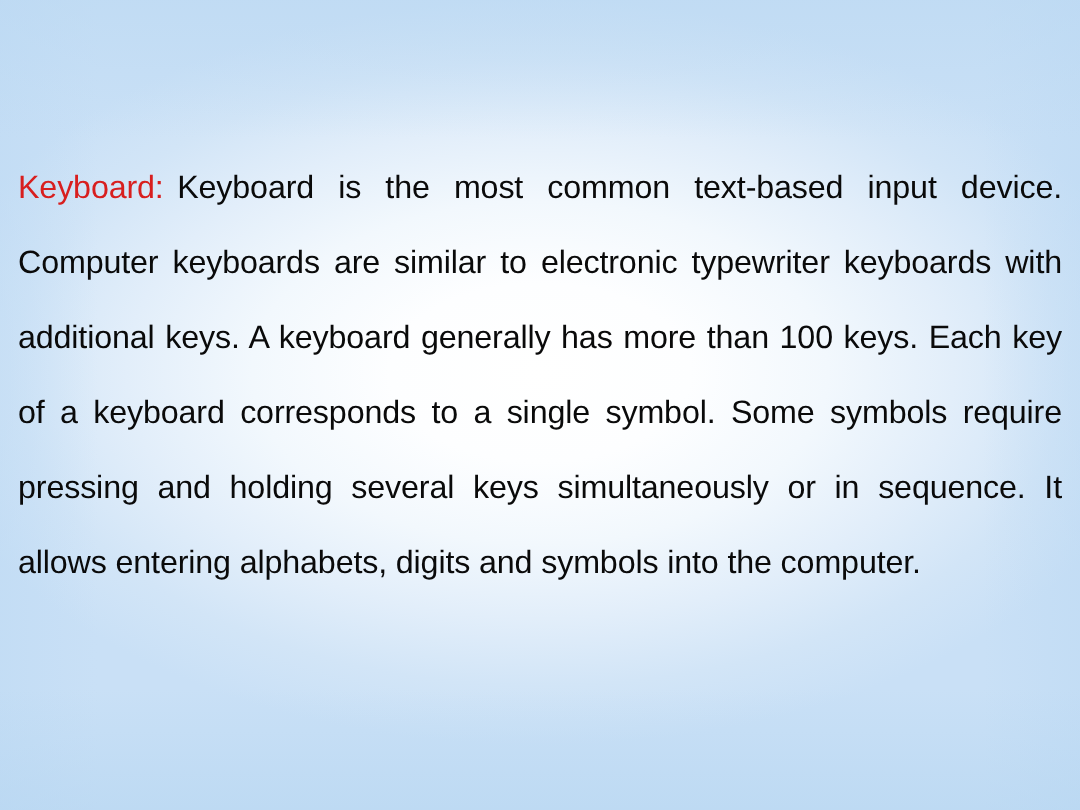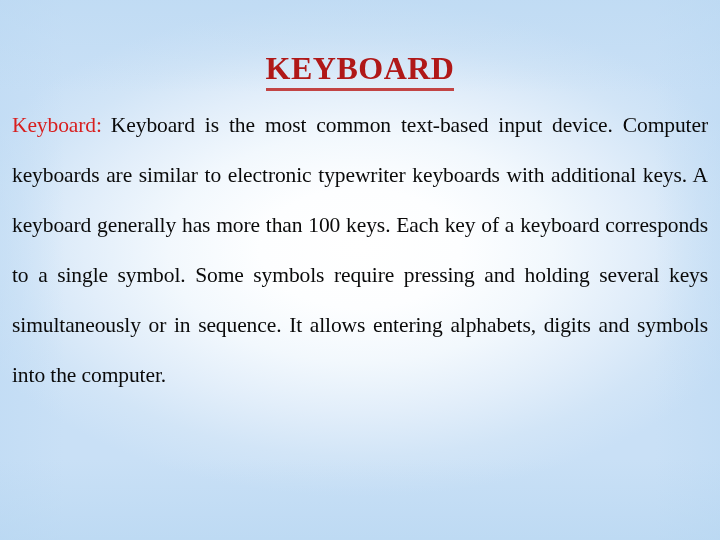--- a/index.html
+++ b/index.html
@@ -62,40 +62,37 @@
   .body-block {
     position: absolute;
     top: 100px;
     left: 12px;
     width: 696px;
   }
   .para {
     margin: 0;
     text-align: justify;
     text-justify: inter-word;
-    font-family: Liberation Serif, serif;
+    font-family: Liberation Sans, sans-serif;
     font-size: 21.5px;
     line-height: 50px;
     color: #0a0a0a;
     letter-spacing: -0.1px;
   }
   .para .lead {
     color: #d81f1f;
   }
   .para .gap {
     display: inline-block;
     width: 9px;
   }
 </style>
 </head>
 <body>
 
 <div id="slide">
 
-  <div class="title-wrap">
-    <h1 class="slide-title">KEYBOARD</h1>
-  </div>
 
   <div class="body-block">
     <p class="para"><span class="lead">Keyboard:</span><span class="gap"></span><span>Keyboard is the most common text-based input device. Computer keyboards are similar to electronic typewriter keyboards with additional keys. A keyboard generally has more than 100 keys. Each key of a keyboard corresponds to a single symbol. Some symbols require pressing and holding several keys simultaneously or in sequence. It allows entering alphabets, digits and symbols into the computer.</span></p>
   </div>
 
 </div>
 
 </body></html>

